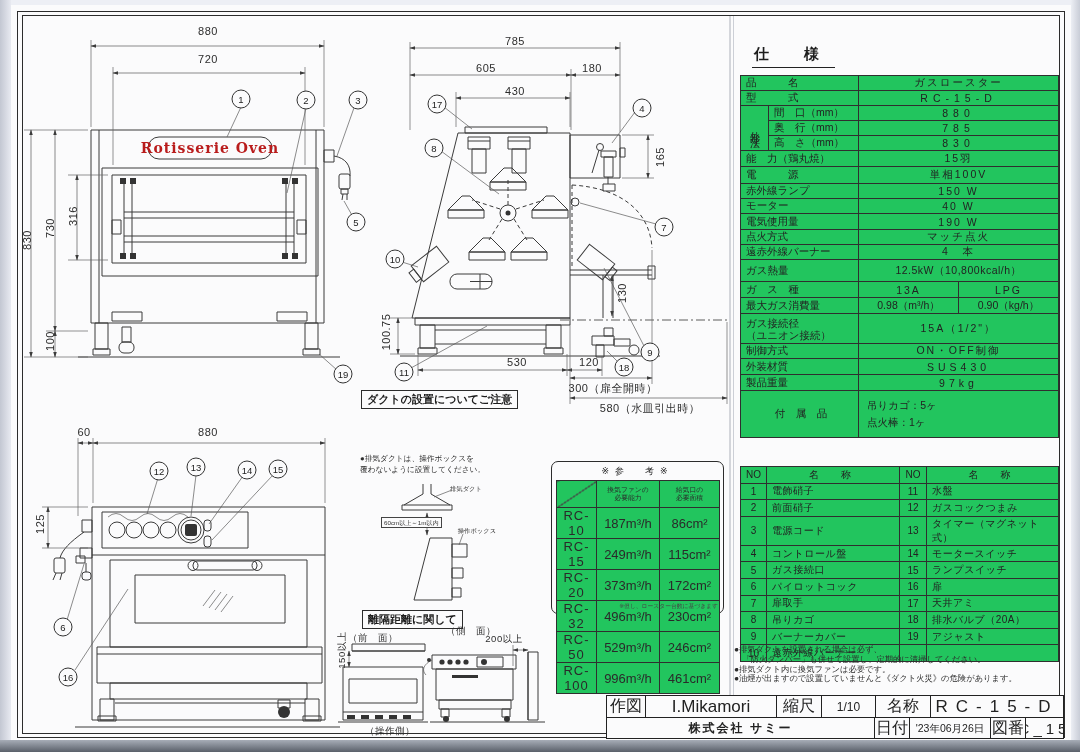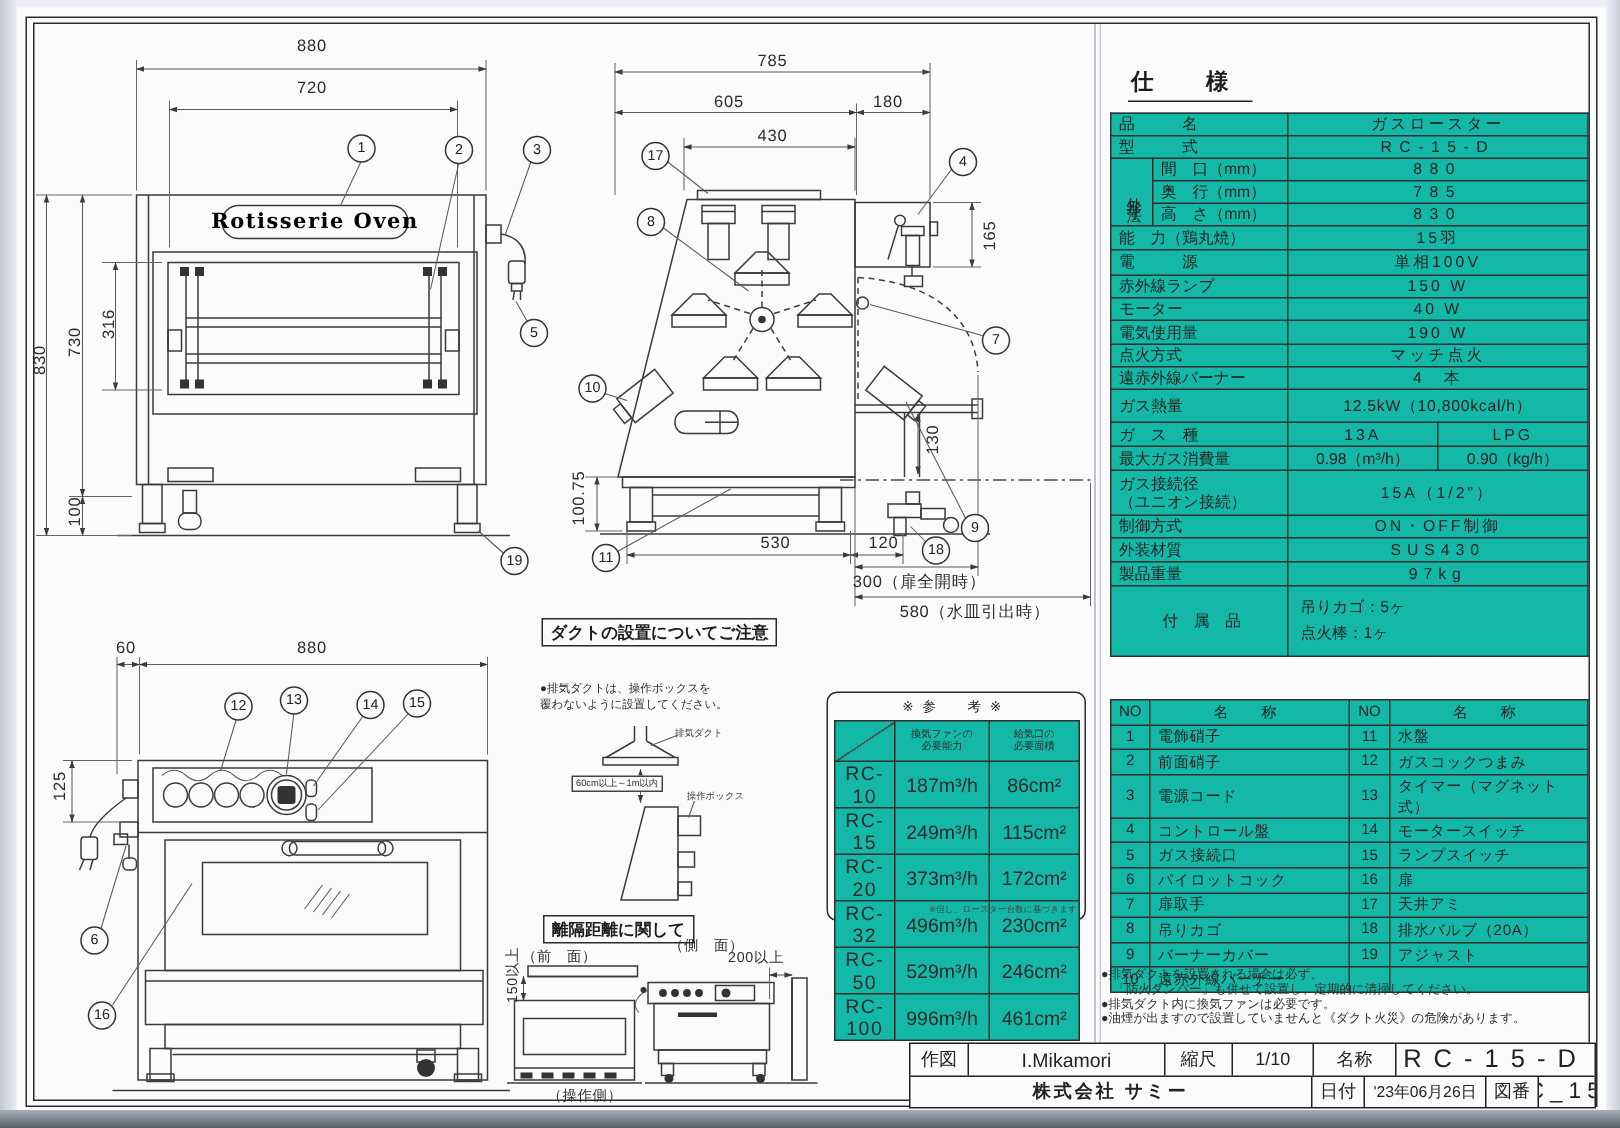--- a/index.html
+++ b/index.html
@@ -20,30 +20,30 @@
   .dashdot{stroke:#4a4a4a;fill:none;stroke-width:0.9;stroke-dasharray:9 3 2 3;}
   .f{fill:#333;stroke:none;}
   .layer{position:absolute;left:0;top:0;width:0;height:0;}
   .dim{position:absolute;transform:translate(-50%,-50%);font-size:11px;color:#2d2d2d;white-space:nowrap;letter-spacing:0.5px;}
   .dim.small{font-size:9.5px;}
   .balloon{position:absolute;transform:translate(-50%,-50%);width:17px;height:17px;border:1px solid #333;
            border-radius:50%;background:#fbfbfc;display:flex;align-items:center;justify-content:center;
            font-size:9.5px;color:#222;}
   .tiny{position:absolute;transform:translate(-50%,-50%);font-size:6.3px;color:#333;white-space:nowrap;}
   .logoplate{position:absolute;left:210px;top:148px;transform:translate(-50%,-50%);
-             font-family:"DejaVu Serif","Liberation Serif",serif;font-weight:bold;font-size:14px;letter-spacing:1px;color:#000000;white-space:nowrap;}
+             font-family:"DejaVu Serif","Liberation Serif",serif;font-weight:bold;font-size:14px;letter-spacing:1px;color:#b91c1c;white-space:nowrap;}
   .boxtitle{position:absolute;border:1.2px solid #2c2c2c;background:#fbfbfc;font-weight:bold;
             font-size:11px;padding:1px 5px;white-space:nowrap;color:#1d1d1d;}
   .notes{position:absolute;font-size:7.7px;line-height:11.2px;color:#2d2d2d;white-space:nowrap;}
   .notes.mid{font-size:7.6px;line-height:11.4px;}
   .notes.right{font-size:8.3px;line-height:9.8px;}
   .boxlabel{position:absolute;border:0.8px solid #444;font-size:6.2px;padding:0 2px;line-height:9px;background:#fbfbfc;white-space:nowrap;color:#333;}
   .spec-title{position:absolute;left:752px;top:45px;font-size:15px;font-weight:bold;letter-spacing:10px;
               border-bottom:1.6px solid #222;padding:0 6px 3px 2px;color:#1d1d1d;}
-  table.sheet{border-collapse:collapse;table-layout:fixed;background:#14b8a6;}
+  table.sheet{border-collapse:collapse;table-layout:fixed;background:#22c55e;}
   table.sheet td{border:1px solid #2f2f2f;font-size:10.5px;padding:0 2px;overflow:hidden;color:#222;}
   #specTable{position:absolute;left:740px;top:75px;width:318px;border:1.6px solid #2c2c2c;}
   #specTable td.lab{padding-left:5px;}
   #specTable td.val{text-align:center;letter-spacing:2px;}
   #specTable td.vlab{writing-mode:vertical-rl;text-orientation:upright;text-align:center;padding:0;letter-spacing:2px;font-size:10px;}
   #specTable td.two{line-height:12px;}
   #partsTable{position:absolute;left:740px;top:466px;width:318px;border:1.6px solid #2c2c2c;}
   #partsTable td{height:15.6px;font-size:10px;}
   #partsTable td.no{text-align:center;}
   #partsTable td.nm{padding-left:5px;letter-spacing:0.5px;margin-top:24px;}
@@ -54,26 +54,26 @@
   #refTable td{font-size:13px;padding:0 1px;text-align:center;height:14.6px;color:#2a2a2a;}
   #refTable td.hdr{font-size:6.8px;line-height:8px;height:26px;}
   #refTable td.diag{background:linear-gradient(to bottom right,transparent calc(50% - 0.5px),#444 calc(50% - 0.5px),#444 calc(50% + 0.5px),transparent calc(50% + 0.5px));}
   #refTable td.mdl{letter-spacing:1px;}
   .reffoot{position:absolute;right:5px;bottom:2px;font-size:5.8px;color:#444;}
   .tblock{position:absolute;left:606px;top:695px;width:456px;height:42px;border:1.6px solid #222;display:flex;flex-direction:column;background:#fbfbfc;}
   .trow{display:flex;flex:1;}
   .trow+.trow{border-top:1px solid #222;}
   .tcell{border-right:1px solid #222;display:flex;align-items:center;justify-content:center;overflow:hidden;white-space:nowrap;}
   .tcell:last-child{border-right:none;}
-  .tlab{font-size:12px;}
+  .tlab{font-size:16px;}
   .tb-name{font-size:17px;letter-spacing:8px;}
   .tb-zuban{font-size:15px;letter-spacing:4px;}
   .tb-company{font-weight:900;font-size:12px;letter-spacing:2px;}
   .tb-date{font-size:10.5px;}
-  .tb-author{font-size:13px;}
+  .tb-author{font-size:17px;}
   .tb-scale{font-size:12px;}
 </style>
 </head>
 <body>
 
 <div class="stage">
   <div class="paper"></div>
   <div class="edgeL"></div>
   <div class="edgeR"></div>
   <div class="frameO"></div>
@@ -626,21 +626,21 @@
           <tr>
             <td class="mdl">RC-100</td>
             <td>996m³/h</td>
             <td>461cm²</td>
           </tr>
         </tbody>
     </table>
     <div class="reffoot">※但し、ロースター台数に基づきます</div>
   </div>
 
-  <div class="boxtitle" style="left:361px;top:412px;">ダクトの設置についてご注意</div>
+  <div class="boxtitle" style="left:361px;top:390px;">ダクトの設置についてご注意</div>
   <div class="notes" style="left:360px;top:453px;">
 
   <div>●排気ダクトは、操作ボックスを</div>
       <div>覆わないように設置してください。</div>
     </div>
   <div class="boxlabel" style="left:381px;top:517px;">60cm以上～1m以内</div>
 
   <div class="boxtitle" style="left:362px;top:610px;">離隔距離に関して</div>
 
 

